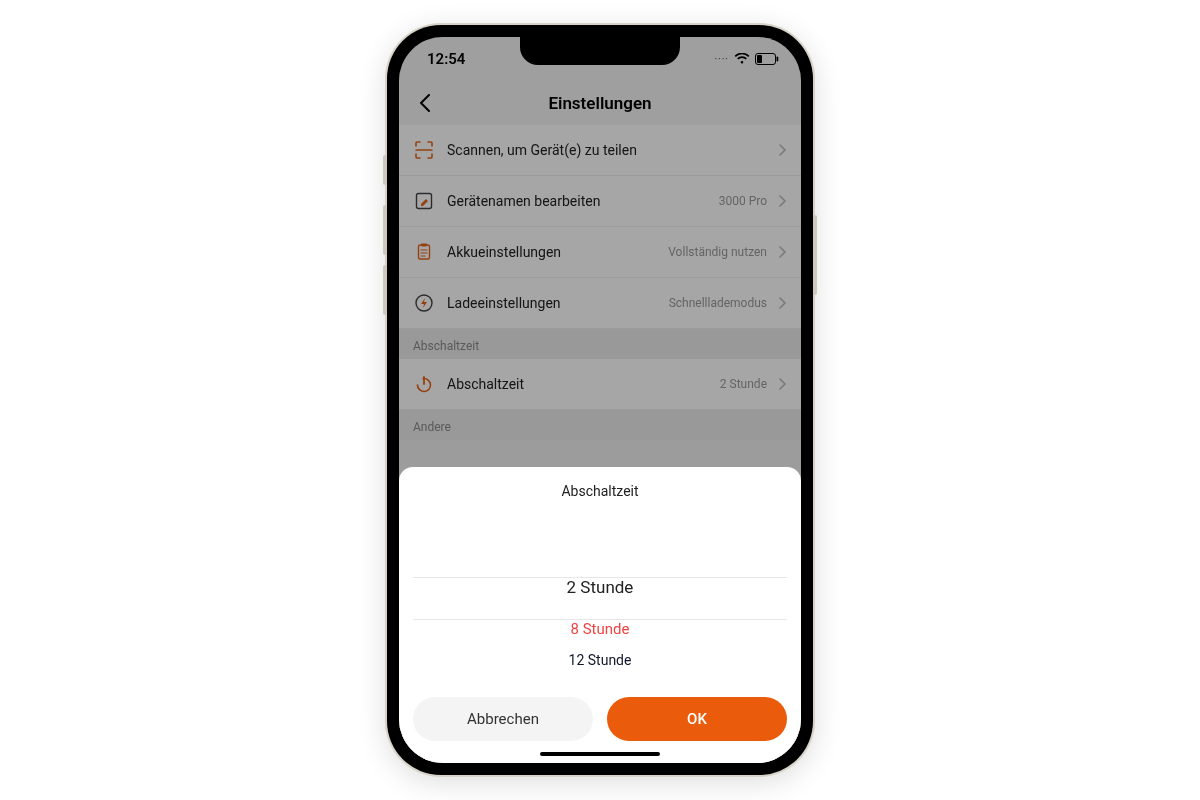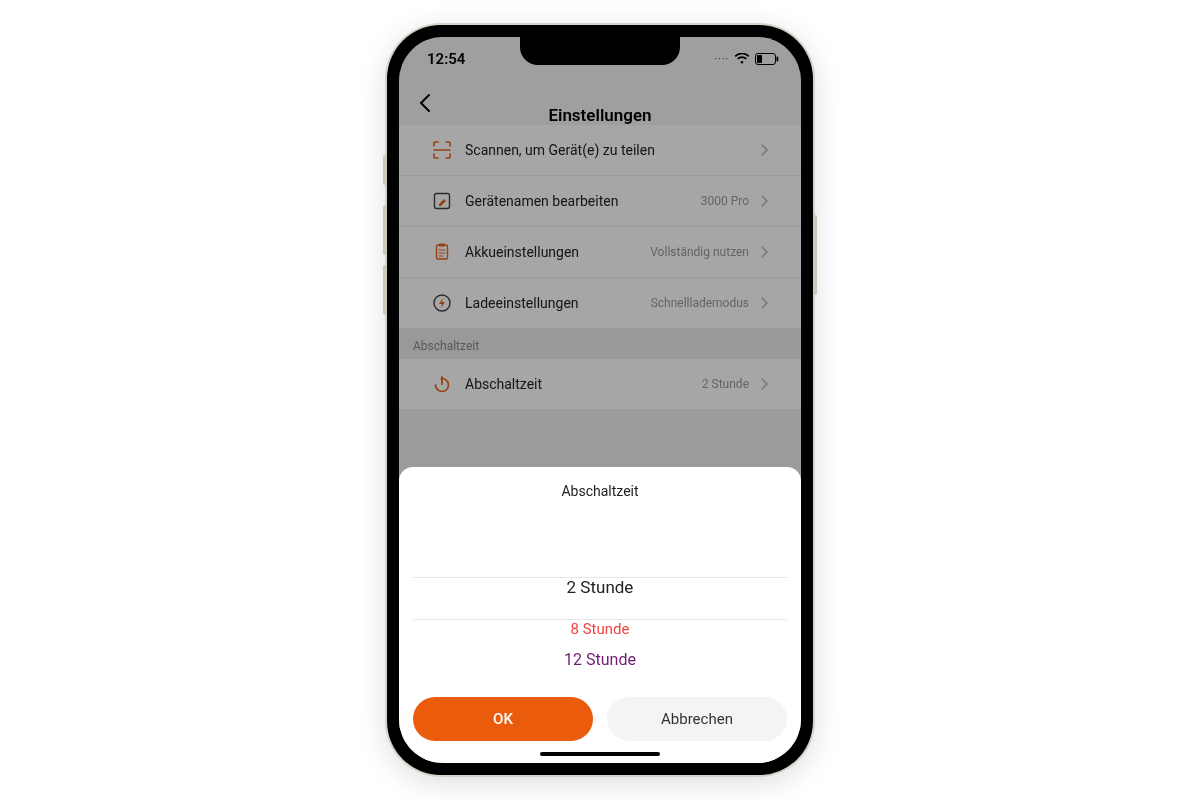--- a/index.html
+++ b/index.html
@@ -71,21 +71,21 @@
   .status-right { display: flex; align-items: center; gap: 5px; }
   .wifi-icon svg, .battery-icon svg { display: block; }
   .dots { font-size: 9px; letter-spacing: 1px; color: #555; }
 
   
   .header {
     position: absolute;
     top: 44px; left: 0; right: 0;
     height: 44px;
     display: flex;
-    align-items: flex-end;
+    align-items: center;
     justify-content: center;
     background: #f5f5f5;
   }
   .back-btn {
     position: absolute;
     left: 14px;
     top: 50%;
     transform: translateY(-50%);
     width: 24px; height: 24px;
     display: flex; align-items: center; justify-content: center;
@@ -106,21 +106,21 @@
   .section-label {
     font-size: 12px;
     color: #8a8a8a;
     padding: 10px 14px 6px;
     background: #ebebeb;
   }
   .row {
     background: #fff;
     display: flex;
     align-items: center;
-    padding: 14px 32px;
+    padding: 14px 14px;
     gap: 12px;
     border-bottom: 0.5px solid #eee;
   }
   .row .icon {
     width: 22px; height: 22px;
     display: flex; align-items: center; justify-content: center;
     color: #e5641e;
     flex-shrink: 0;
   }
   .row .label {
@@ -182,21 +182,21 @@
   .picker::before { top: 70px; }
   .picker::after  { top: 112px; }
   .picker-item {
     height: 42px;
     line-height: 42px;
     font-size: 17px;
     color: #222;
     text-align: center;
   }
   .picker-item.fade1 { color: #ef4444; font-size: 15px; }
-  .picker-item.fade2 { color: #701a75; font-size: 16px; height: 20px; line-height: 20px; }
+  .picker-item.fade2 { color: #0f172a; font-size: 14px; height: 20px; line-height: 20px; }
   .picker-spacer { height: 42px; }
 
   .sheet-buttons {
     display: flex;
     gap: 14px;
     margin-top: 6px;
   }
   .btn {
     flex: 1;
     height: 44px;
@@ -346,36 +346,37 @@
         </span>
         <span class="label">Abschaltzeit</span>
         <span class="value">2 Stunde</span>
         <span class="chev">
           <svg width="8" height="12" viewBox="0 0 8 12">
               <path d="M1 1l5 5-5 5" fill="none" stroke="#bcbcbc" stroke-width="1.6" stroke-linecap="round"></path>
             </svg>
         </span>
       </div>
 
+      <div class="section-label">Andere</div>
 
     </div>
 
     <div class="dim"></div>
 
     <div class="sheet">
       <div class="sheet-title">Abschaltzeit</div>
 
       <div class="picker">
         <div class="picker-spacer"></div>
         <div class="picker-item">2 Stunde</div>
         <div class="picker-item fade1">8 Stunde</div>
         <div class="picker-item fade2">12 Stunde</div>
       </div>
 
       <div class="sheet-buttons">
+        <div class="btn btn-cancel">Abbrechen</div>
         <div class="btn btn-ok">OK</div>
-        <div class="btn btn-cancel">Abbrechen</div>
       </div>
     </div>
 
     <div class="home-indicator"></div>
   </div>
 </div>
 
 </body></html>

